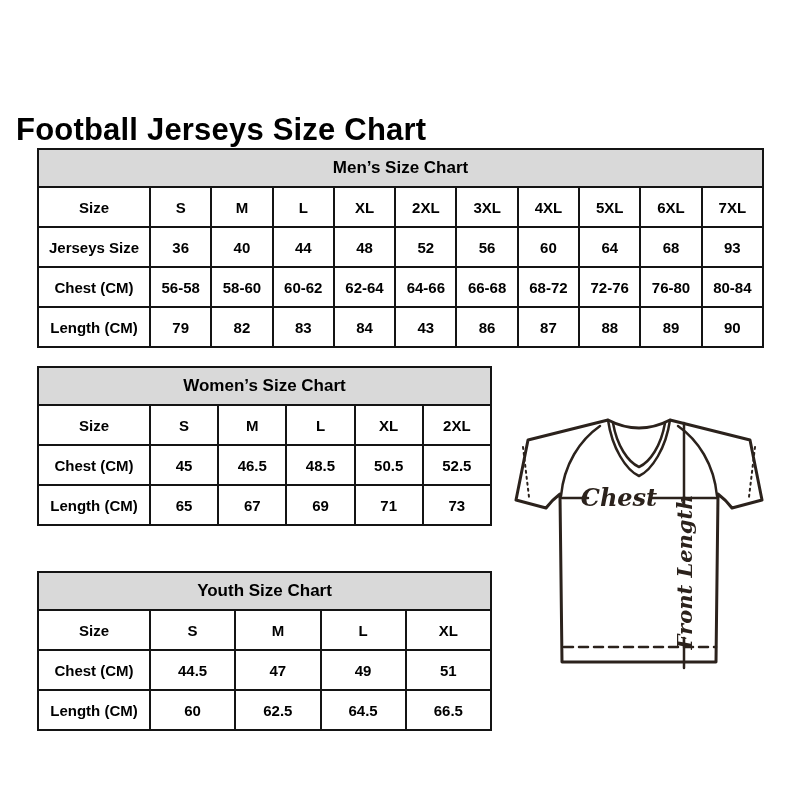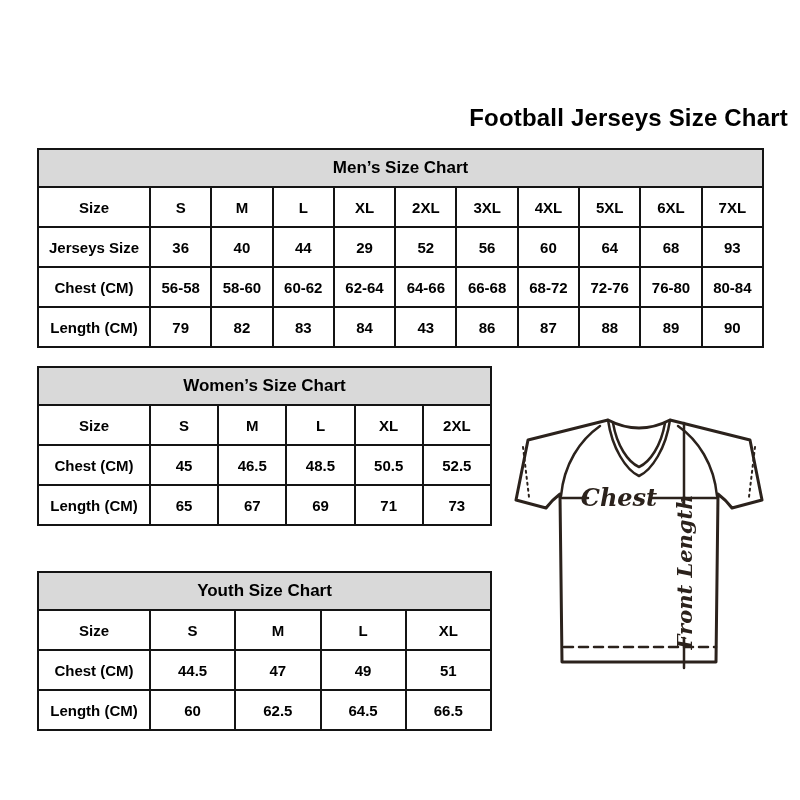--- a/index.html
+++ b/index.html
@@ -1,22 +1,22 @@
 <!DOCTYPE html>
 <html><head>
 <meta charset="utf-8">
 <style>
   html,body{margin:0;padding:0;background:#fff;}
   .page{
     position:relative;width:800px;height:800px;background:#fff;overflow:hidden;
     font-family:"Liberation Sans",sans-serif;color:#000;
   }
   .page-title{
-    position:absolute;top:96px;left:0;width:780px;margin:8px;
-    text-align:right;font-size:24px;font-weight:700;letter-spacing:0.2px;
+    position:absolute;top:96px;left:0;width:780px;margin:16px;
+    text-align:left;font-size:31px;font-weight:700;letter-spacing:0.2px;
   }
   table.size-table{
     position:absolute;border-collapse:collapse;table-layout:fixed;
     background:#fff;font-weight:700;text-align:center;padding-left:20px;
   }
   table.size-table th,table.size-table td{
     border:2px solid #141414;height:38px;padding:0;
     font-size:15px;font-weight:700;overflow:hidden;white-space:nowrap;
   }
   table.size-table th.table-title{
@@ -62,21 +62,21 @@
         <td>4XL</td>
         <td>5XL</td>
         <td>6XL</td>
         <td>7XL</td>
       </tr>
       <tr>
         <td>Jerseys Size</td>
         <td>36</td>
         <td>40</td>
         <td>44</td>
-        <td>29</td>
+        <td>48</td>
         <td>52</td>
         <td>56</td>
         <td>60</td>
         <td>64</td>
         <td>68</td>
         <td>93</td>
       </tr>
       <tr>
         <td>Chest (CM)</td>
         <td>56-58</td>

